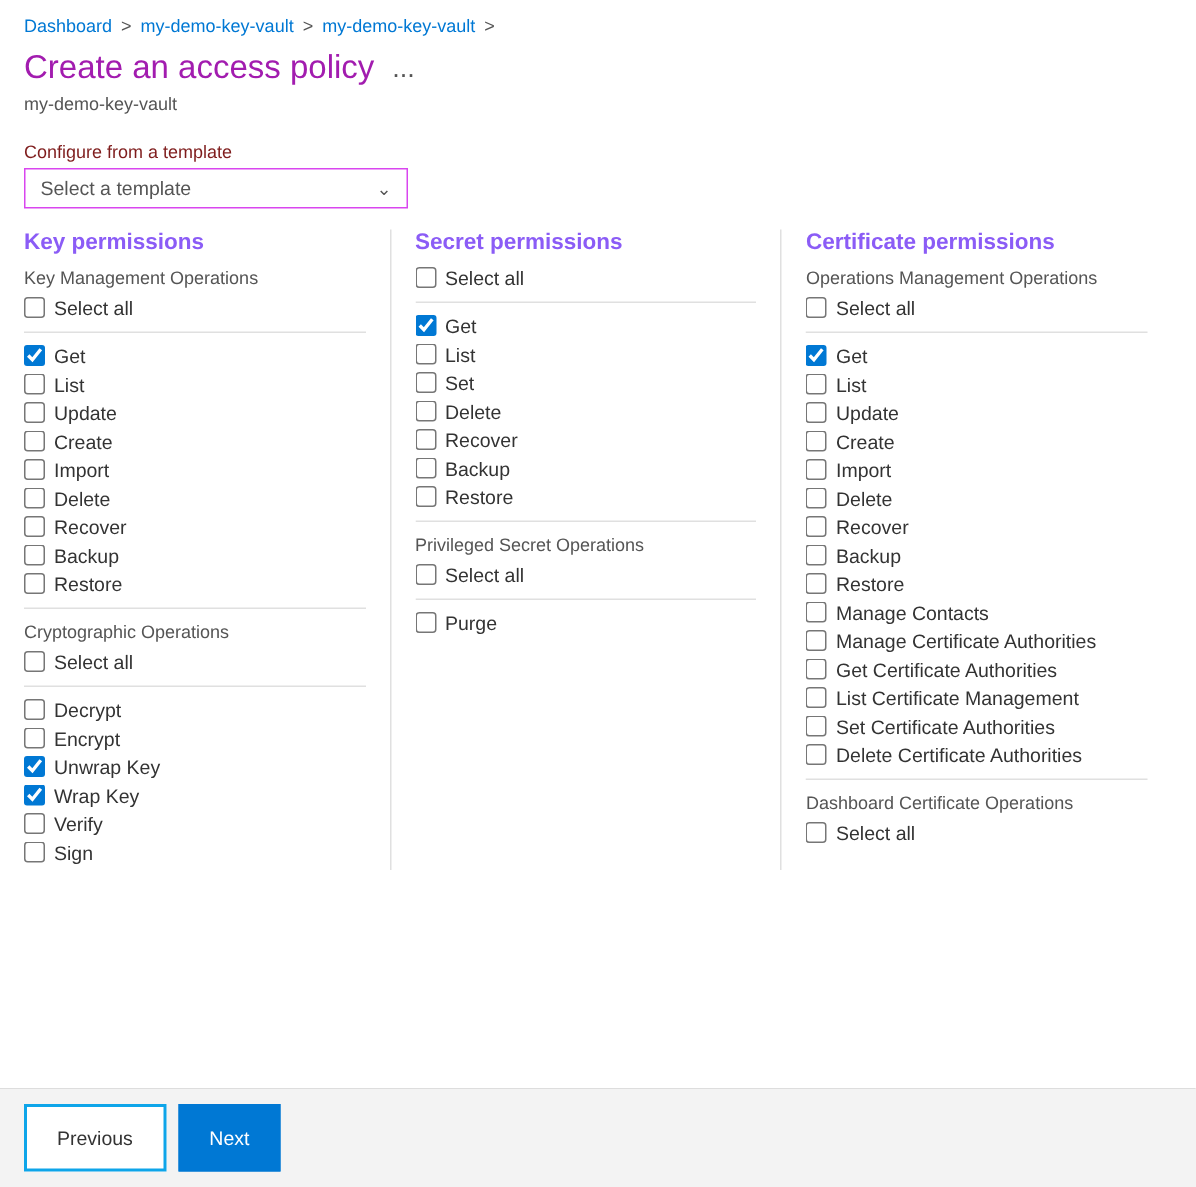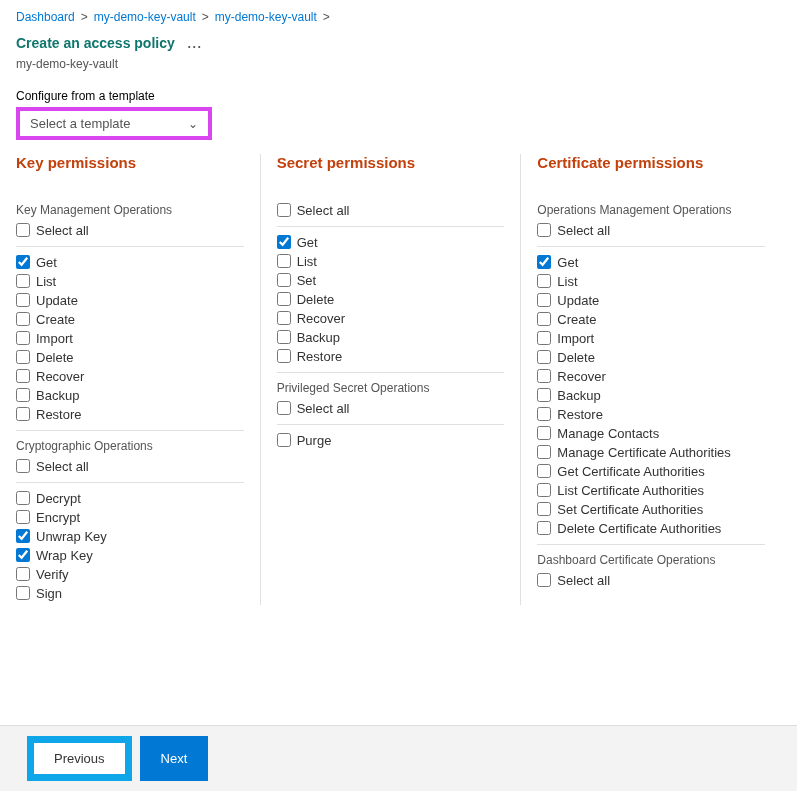--- a/index.html
+++ b/index.html
@@ -24,52 +24,52 @@
     .breadcrumb span { color: #0078d4; cursor: pointer; }
     .breadcrumb .sep { color: #555; margin: 0 4px; }
 
     .page-header {
       padding: 2px 16px 2px 16px;
       display: flex;
       align-items: center;
       gap: 8px;
     }
     .page-title {
-      font-size: 14px;
-      font-weight: 700;
-      color: #0f766e;
+      font-size: 22px;
+      font-weight: 400;
+      color: #a21caf;
     }
     .page-subtitle {
       font-size: 12px;
       color: #555;
       padding: 2px 16px 10px 16px;
     }
     .ellipsis-btn {
       background: none;
       border: none;
       cursor: pointer;
       font-size: 18px;
       color: #555;
       padding: 0 4px;
     }
 
     .template-section {
       padding: 8px 16px 14px 16px;
     }
     .template-label {
       font-size: 12px;
-      color: #000000;
+      color: #7f1d1d;
       margin-bottom: 4px;
     }
     .template-select {
       display: flex;
       align-items: center;
-      border: 4px solid #d946ef;
+      border: 1px solid #d946ef;
       padding: 5px 10px;
-      width: 196px;
+      width: 256px;
       cursor: pointer;
       font-size: 13px;
       color: #555;
       background: #fff;
       justify-content: space-between;
     }
     .template-select .chevron { color: #555; font-size: 12px; }
 
     .permissions-grid {
       display: flex;
@@ -87,22 +87,22 @@
       overflow-y: auto;
     }
     .perm-col:last-child {
       border-right: none;
       margin-right: 0;
     }
 
     .col-title {
       font-size: 15px;
       font-weight: 600;
-      color: #c2410c;
-      margin-bottom: 28px;
+      color: #8b5cf6;
+      margin-bottom: 4px;
       padding-bottom: 4px;
     }
 
     .section-title {
       font-size: 12px;
       color: #555;
       margin-bottom: 6px;
       margin-top: 4px;
     }
 
@@ -134,26 +134,25 @@
       width: 797px;
       background: #f3f3f3;
       border-top: 1px solid #ddd;
       padding: 10px 16px;
       display: flex;
       gap: 8px;
     }
 
     .btn-secondary {
       background: #fff;
-      border: 7px solid #0ea5e9;
+      border: 2px solid #0ea5e9;
       padding: 6px 20px;
       font-size: 13px;
       cursor: pointer;
       color: #333;
-      margin-left: 11px;
     }
     .btn-primary {
       background: #0078d4;
       border: 1px solid #0078d4;
       padding: 14px 20px;
       font-size: 13px;
       cursor: pointer;
       color: #fff;
     }
 
@@ -372,21 +371,21 @@
       <div class="checkbox-item">
         <input type="checkbox" style="">
         <label>Manage Certificate Authorities</label>
       </div>
       <div class="checkbox-item">
         <input type="checkbox" style="">
         <label>Get Certificate Authorities</label>
       </div>
       <div class="checkbox-item">
         <input type="checkbox" style="">
-        <label>List Certificate Authorities</label>
+        <label>List Certificate Management</label>
       </div>
       <div class="checkbox-item">
         <input type="checkbox" style="">
         <label>Set Certificate Authorities</label>
       </div>
       <div class="checkbox-item">
         <input type="checkbox" style="">
         <label>Delete Certificate Authorities</label>
       </div>
       <hr class="divider">

